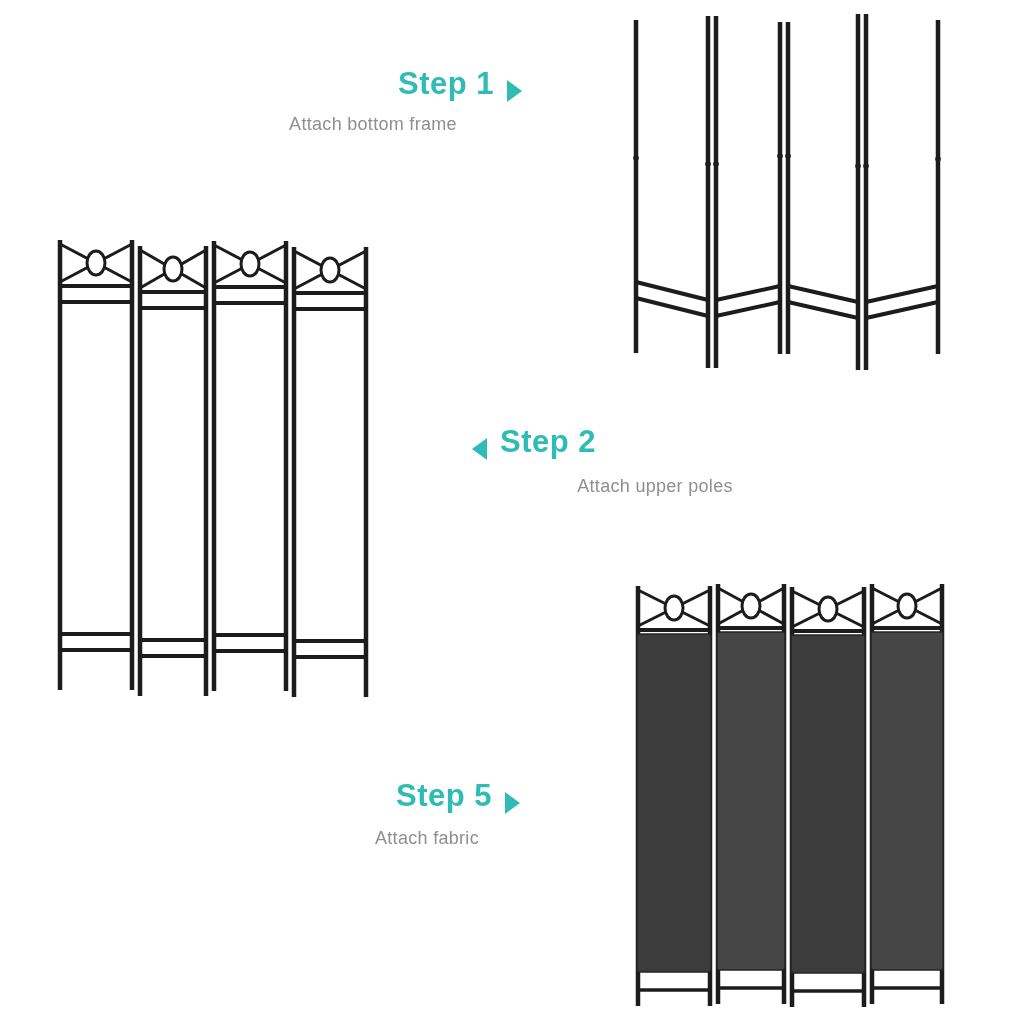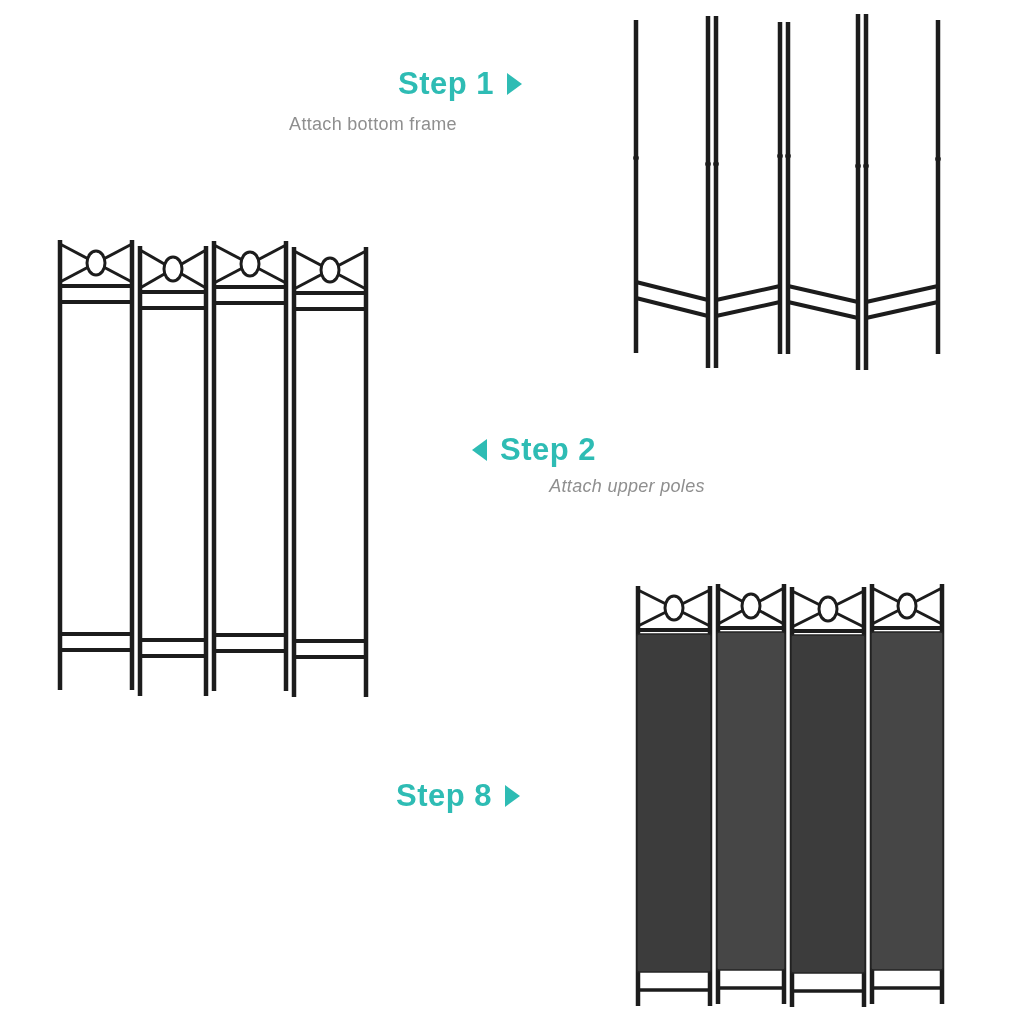--- a/index.html
+++ b/index.html
@@ -11,21 +11,21 @@
   html,body{margin:0;padding:0;}
   body{
     width:1024px;height:1024px;
     background:#ffffff;
     position:relative;
     overflow:hidden;
     font-family:"Liberation Sans","DejaVu Sans",sans-serif;
   }
   .heading{
     position:absolute;
-    display:flex;align-items:center;gap:13px;
+    display:flex;align-items:flex-end;gap:13px;
     color:var(--teal);
     font-weight:bold;
     font-size:31px;
     letter-spacing:0.5px;
     white-space:nowrap;
   }
   .desc{
     position:absolute;
     width:350px;
     text-align:center;
@@ -41,22 +41,22 @@
     border-left:15px solid var(--teal);
   }
   .arrow-left{
     width:0;height:0;
     border-top:11px solid transparent;
     border-bottom:11px solid transparent;
     border-right:15px solid var(--teal);
   }
   .s1h{left:398px;top:66px;}
   .s1d{left:198px;top:108px;}
-  .s2h{left:472px;top:424px;margin-top:8px;}
-  .s2d{left:452px;top:470px;font-style:italic;}
+  .s2h{left:472px;top:424px;}
+  .s2d{left:480px;top:470px;}
   .s3h{left:396px;top:778px;}
   .s3d{left:252px;top:822px;}
   .illus{position:absolute;}
   .il1{left:622px;top:6px;width:340px;height:375px;}
   .il2{left:46px;top:228px;width:345px;height:495px;}
   .il3{left:626px;top:574px;width:340px;height:440px;}
   svg line, svg ellipse{stroke:var(--frame);}
 </style>
 </head>
 <body>
@@ -71,24 +71,25 @@
 
 <div class="heading s2h">
   <span class="arrow-left"></span>
   <span>Step 2</span>
 </div>
 <div class="desc s2d">
   <div>Attach upper poles</div>
 </div>
 
 <div class="heading s3h">
-  <span>Step 8</span>
+  <span>Step 5</span>
   <span class="arrow-right"></span>
 </div>
 <div class="desc s3d">
+  <div>Attach fabric</div>
 </div>
 
 <div class="illus il1">
 <svg width="340" height="375" viewBox="0 0 340 375" fill="none" xmlns="http://www.w3.org/2000/svg">
   <g stroke-width="4.5">
 
     <line x1="14" y1="14" x2="14" y2="347"></line>
     <line x1="86" y1="10" x2="86" y2="362"></line>
     <line x1="94" y1="10" x2="94" y2="362"></line>
     <line x1="158" y1="16" x2="158" y2="348"></line>

